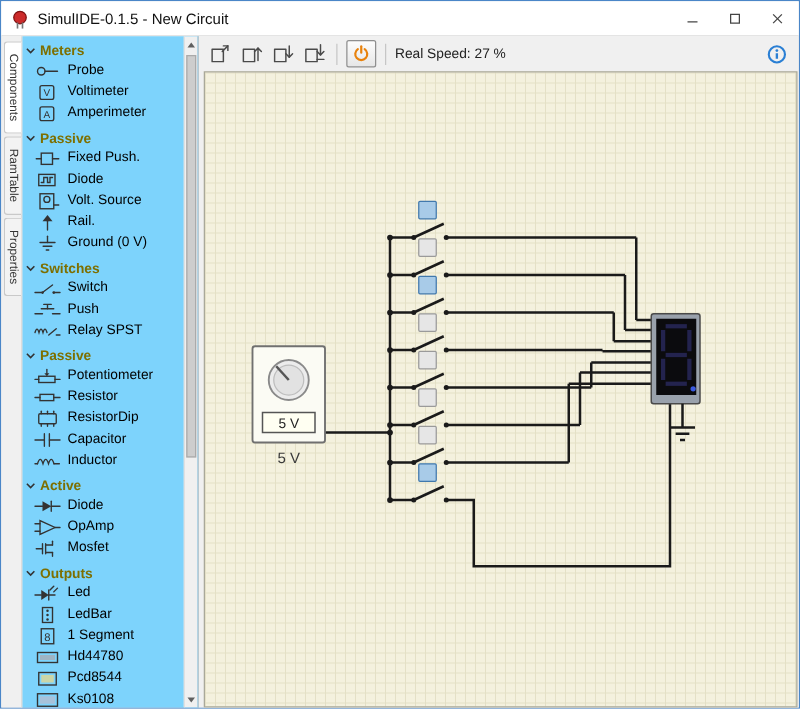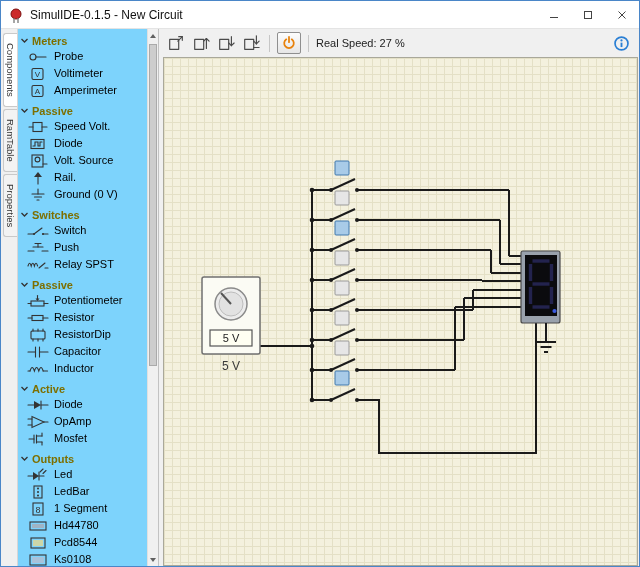--- a/index.html
+++ b/index.html
@@ -139,21 +139,21 @@
             <span class="cat-label" style="color: rgb(125, 111, 0);">Passive</span>
           </div>
           <div class="pal-item">
             <svg class="pal-icon" viewBox="0 0 22 14">
               <g stroke="#333" stroke-width="1.1" fill="none" stroke-linecap="round">
                 <rect x="6" y="2.5" width="9" height="9"></rect>
                 <line x1="2" y1="7" x2="6" y2="7"></line>
                 <line x1="15" y1="7" x2="20" y2="7"></line>
               </g>
             </svg>
-            <span>Speed Volt.</span>
+            <span>Fixed Push.</span>
           </div>
           <div class="pal-item">
             <svg class="pal-icon" viewBox="0 0 22 14">
               <g stroke="#333" stroke-width="1.1" fill="none" stroke-linecap="round">
                 <rect x="4" y="2.5" width="13" height="9"></rect>
                 <polyline points="6,9 8,9 8,5 11,5 11,9 13,9 13,5 15,5"></polyline>
               </g>
             </svg>
             <span>Diode</span>
           </div>

